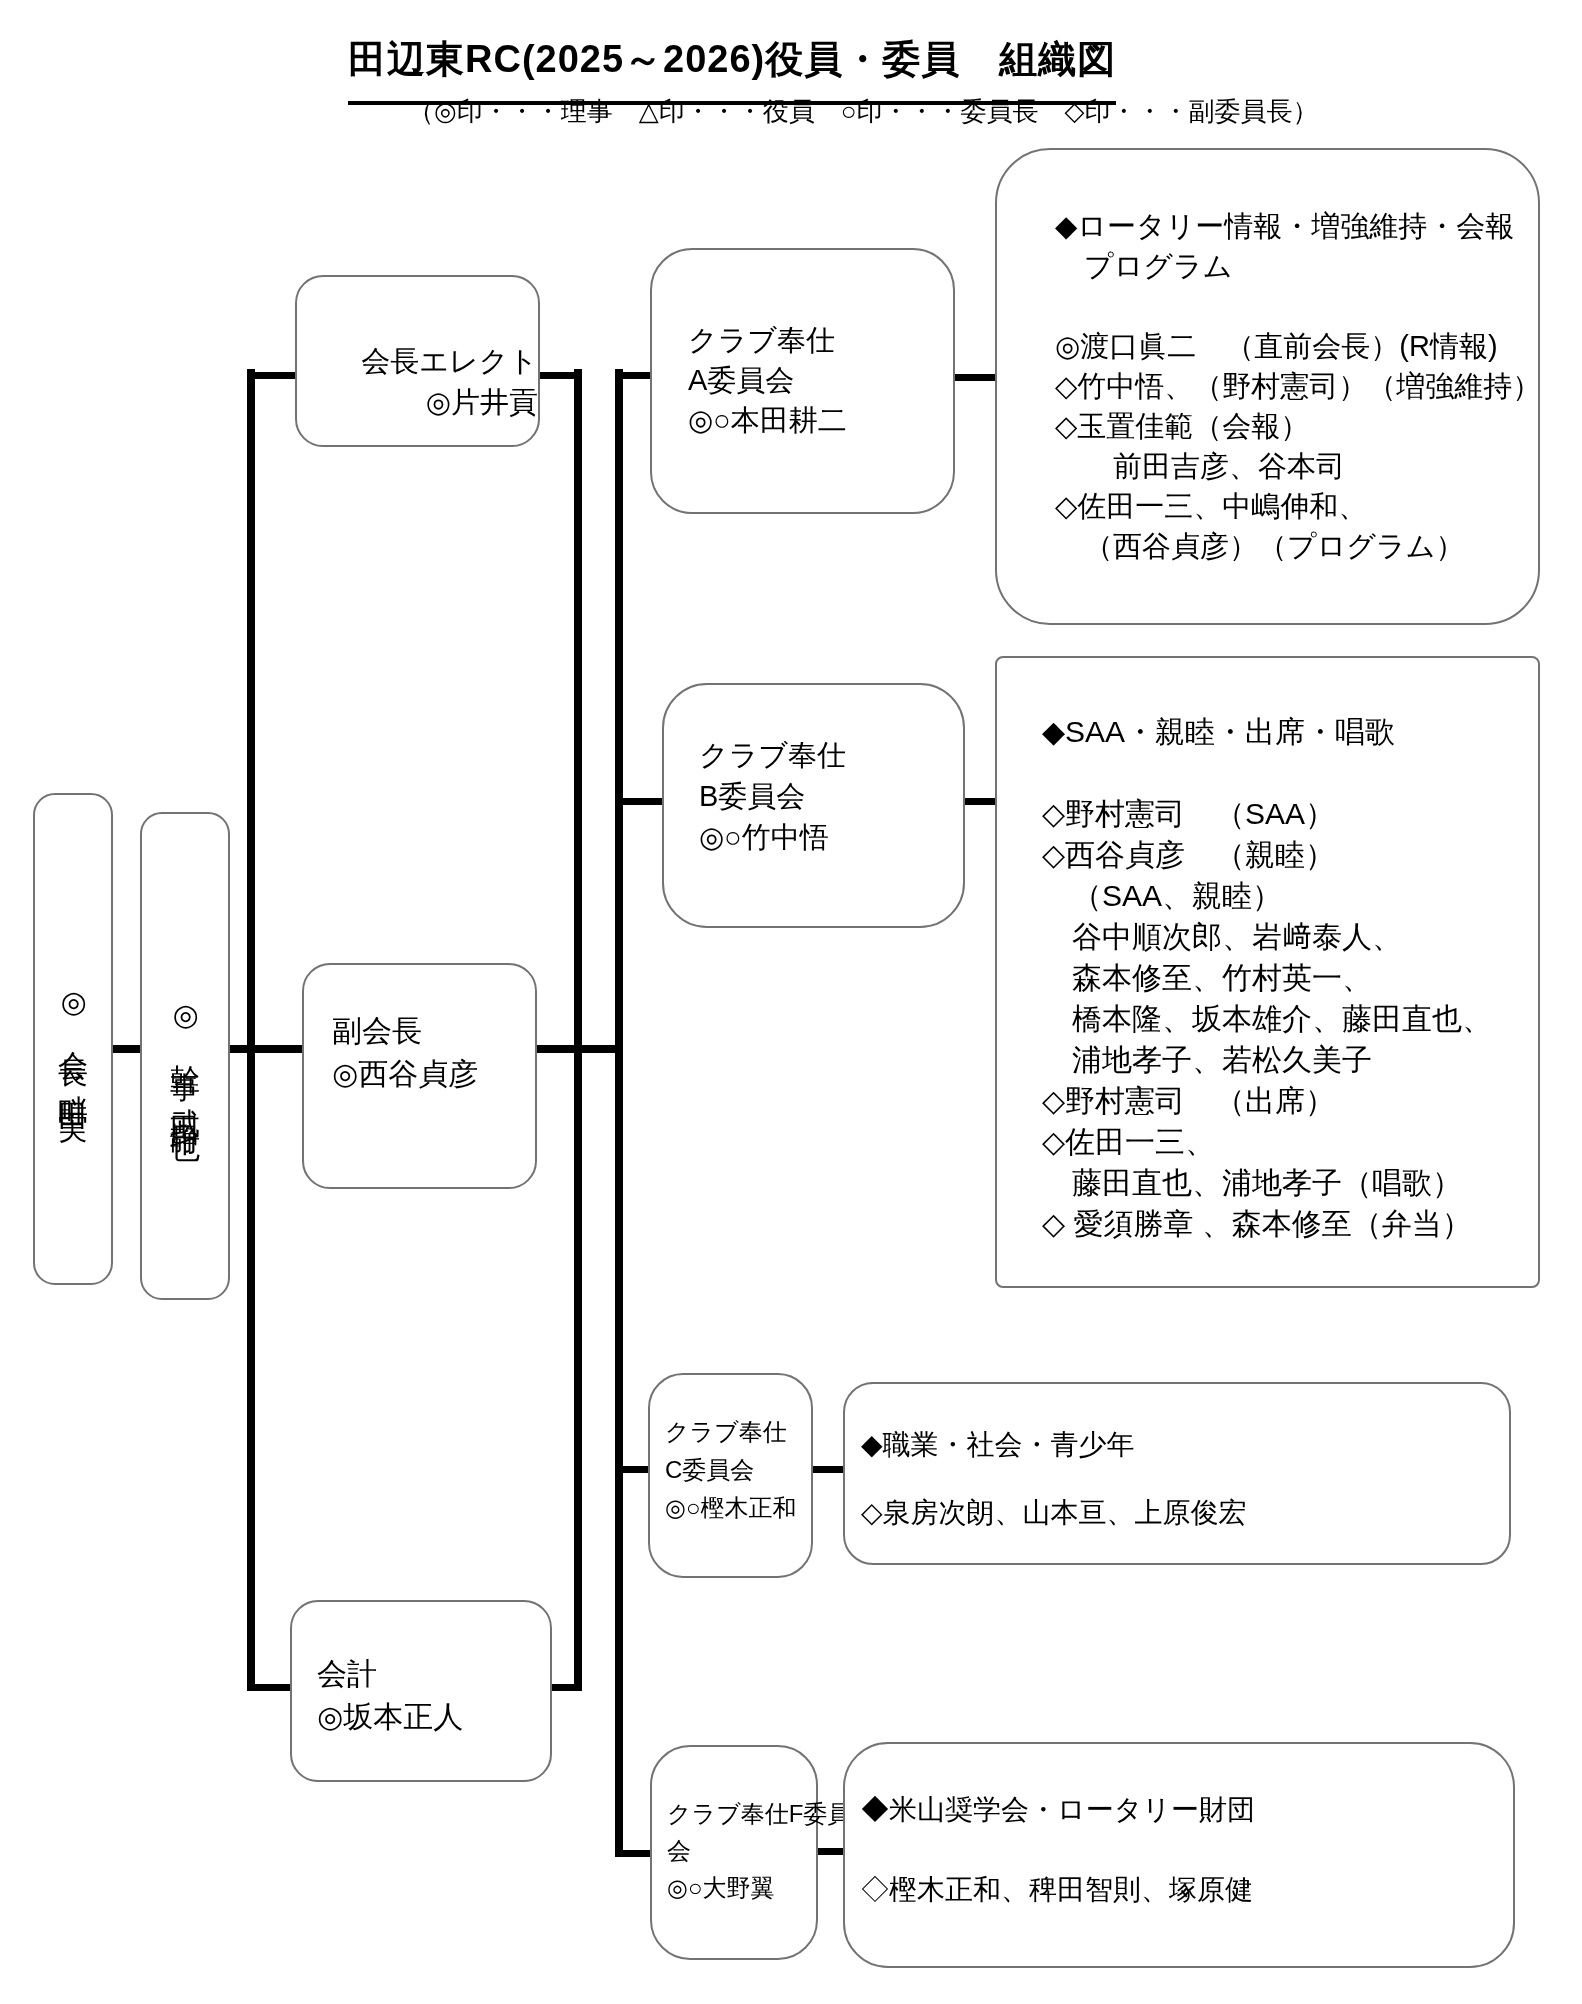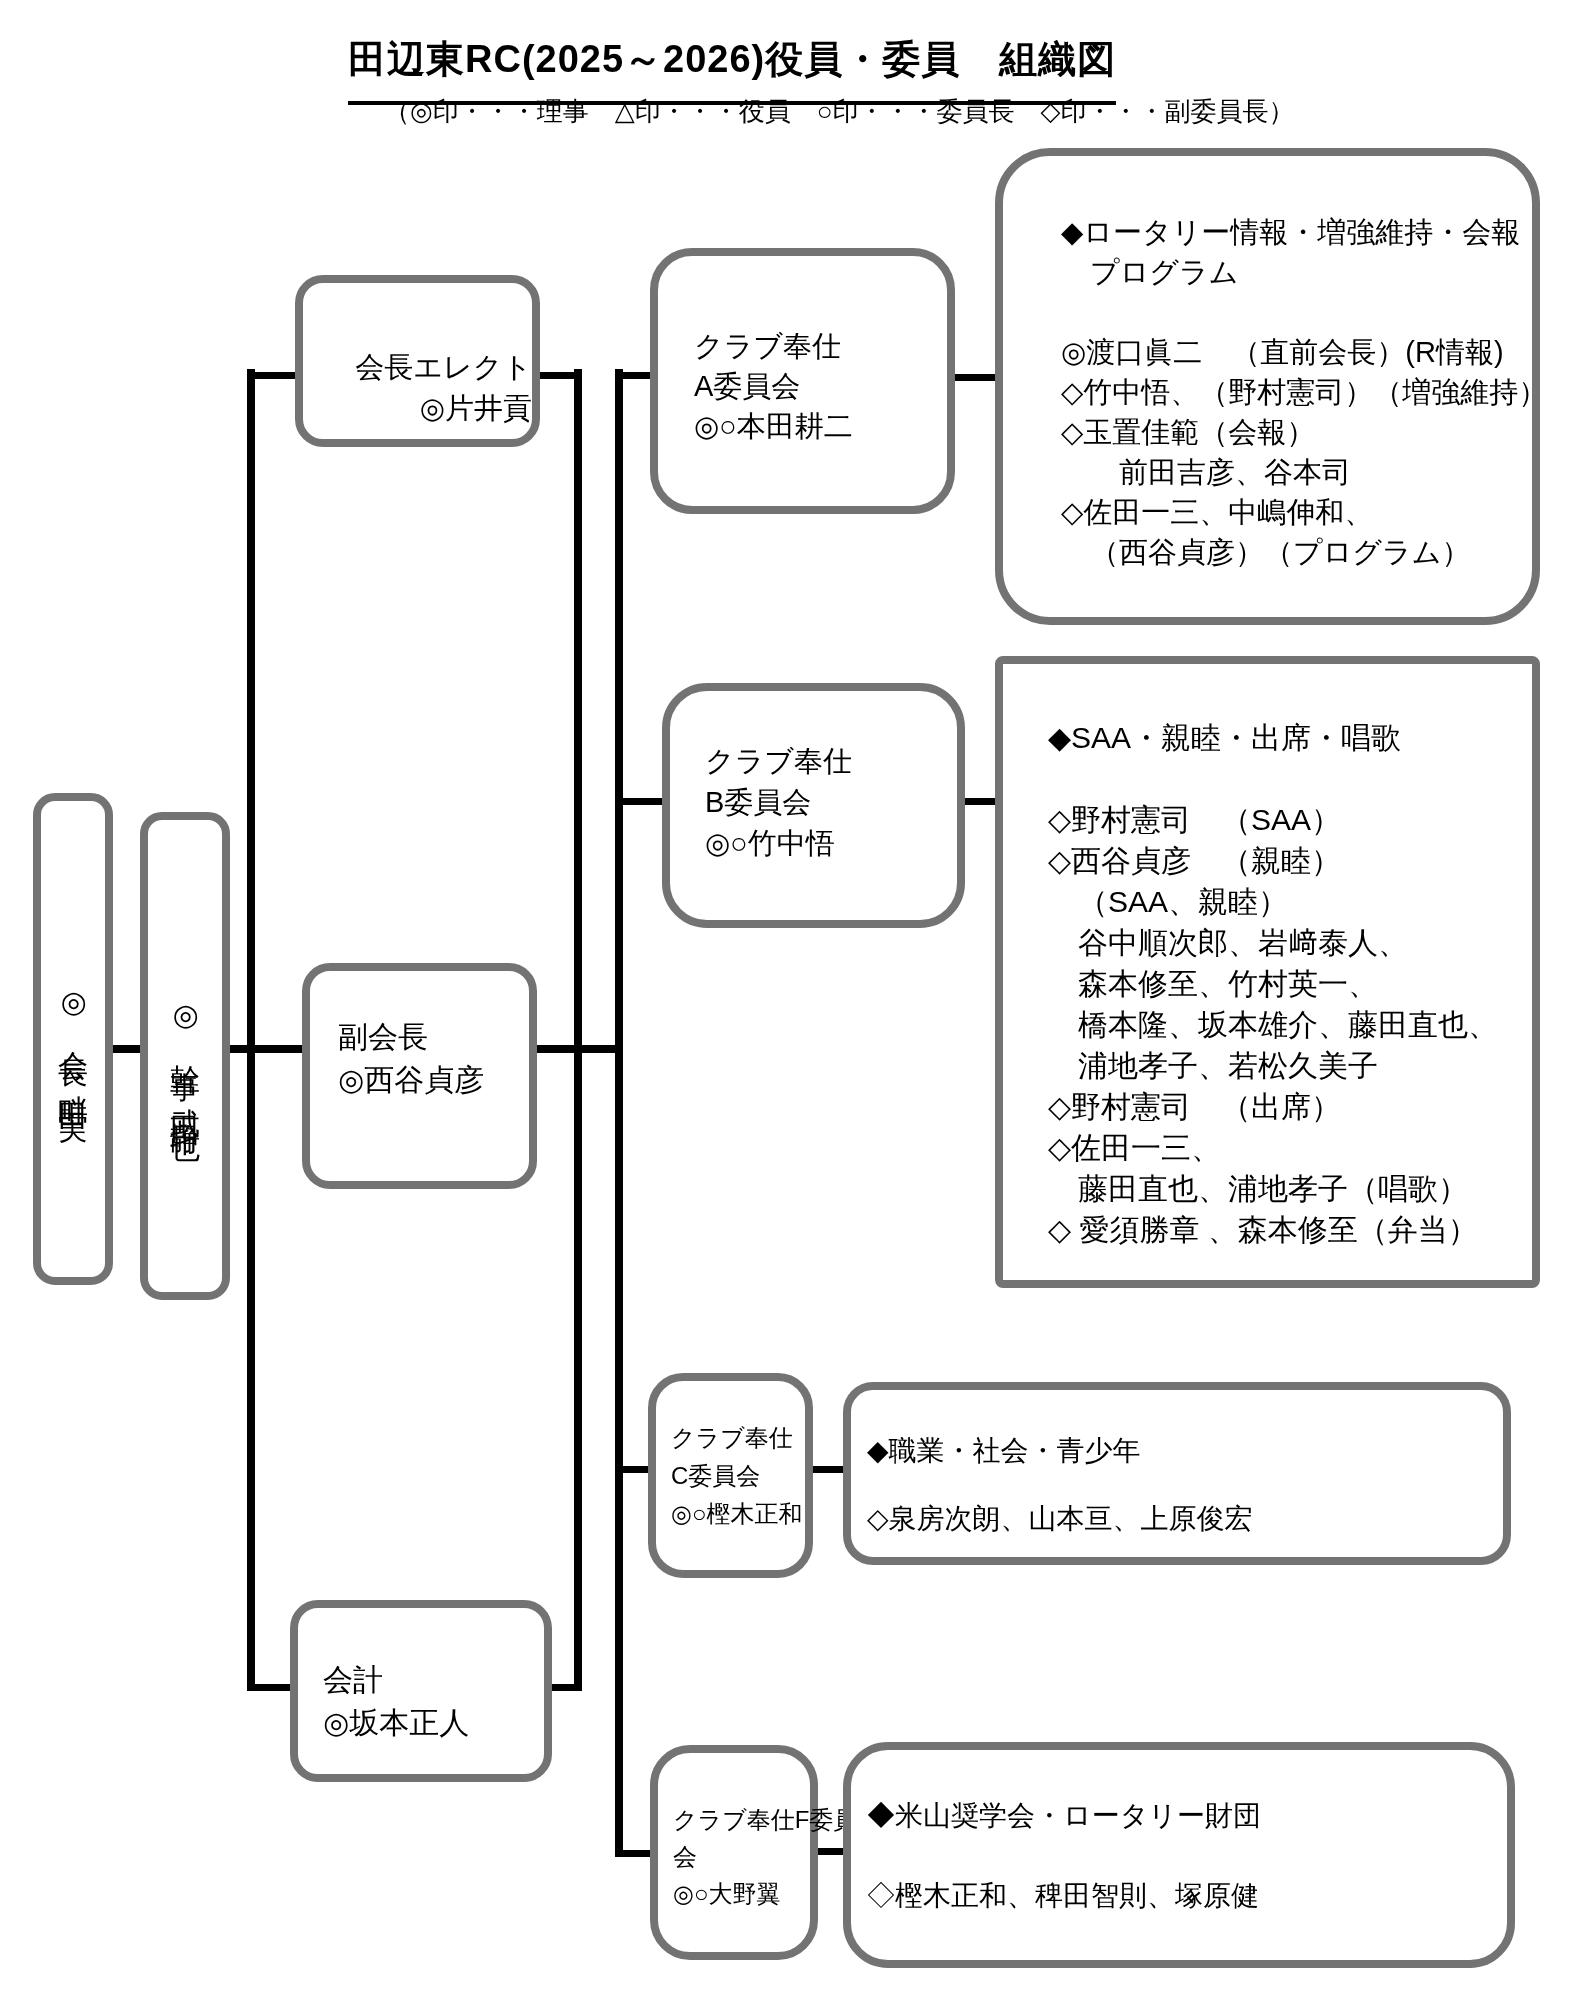--- a/index.html
+++ b/index.html
@@ -6,25 +6,25 @@
   .canvas{
     position:relative;width:1582px;height:2004px;background:#ffffff;
     font-family:"Liberation Sans","DejaVu Sans",sans-serif;color:#000;
     overflow:hidden;
   }
   .title{
     position:absolute;left:348px;top:34px;font-size:38px;font-weight:bold;
     letter-spacing:1px;border-bottom:4px solid #000;padding-bottom:16px;white-space:pre;
   }
   .legend{
-    position:absolute;left:384px;top:94px;font-size:26px;white-space:pre;
+    position:absolute;left:408px;top:94px;font-size:26px;white-space:pre;
   }
   .line{position:absolute;background:#000;}
   .box{
-    position:absolute;border:8px solid #737373;background:#fff;box-sizing:border-box;
+    position:absolute;border:2px solid #737373;background:#fff;box-sizing:border-box;
   }
   .bline{white-space:pre;}
   
   .vbox{
     border-radius:22px;display:flex;flex-direction:column;align-items:center;
     justify-content:center;gap:28px;font-size:30px;
   }
   .vtext{writing-mode:vertical-rl;text-orientation:upright;letter-spacing:8px;line-height:1;}
   .v-president{left:33px;top:793px;width:80px;height:492px;}
   .v-secretary{left:140px;top:812px;width:90px;height:488px;}

